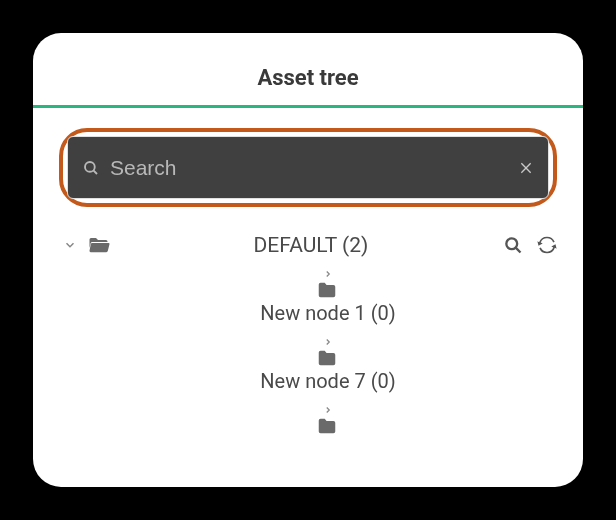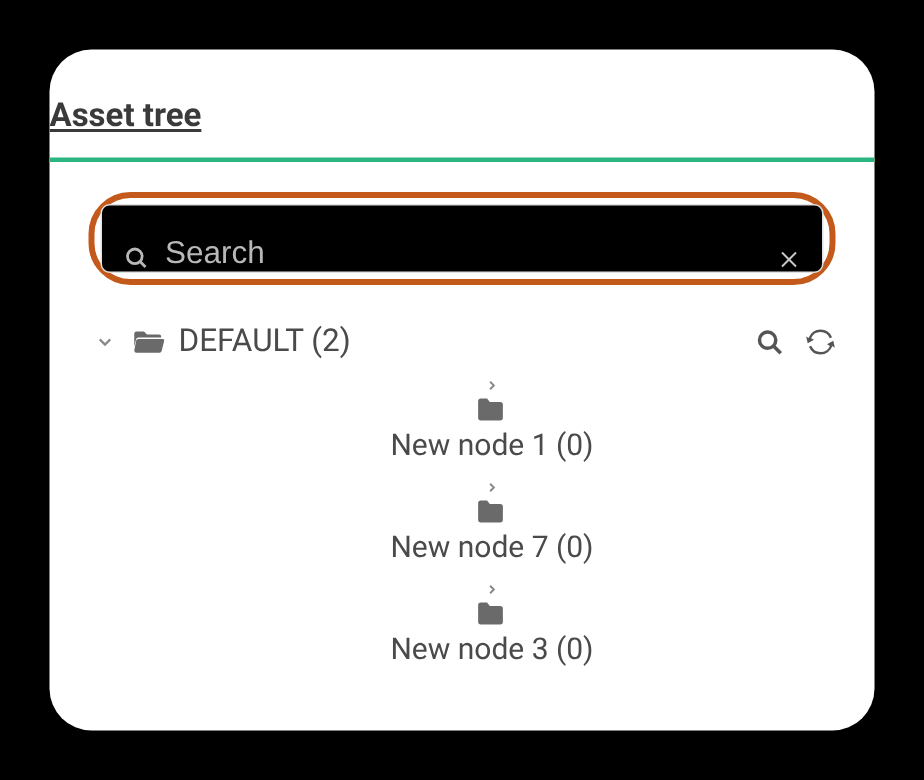--- a/index.html
+++ b/index.html
@@ -24,26 +24,26 @@
       overflow: hidden;
       position: relative;
     }
     .tabs {
       display: flex;
       border-bottom: 2px solid #e8e8e8;
       padding-top: 18px;
     }
     .tab {
       flex: 1;
+      text-align: center;
       padding: 14px 0 16px 0;
       font-size: 22px;
       color: #5a5a5a;
       cursor: pointer;
       position: relative;
-      text-decoration: underline;
     }
     .tab.active {
       font-weight: 700;
       color: #3a3a3a;
     }
     .tab.active::after {
       content: "";
       position: absolute;
       left: 0;
       right: 0;
@@ -55,25 +55,25 @@
       margin: 20px 26px 8px 26px;
       position: relative;
     }
     .search-highlight {
       border: 4px solid #c35a1b;
       border-radius: 28px;
       padding: 4px;
     }
     .search-box {
       display: flex;
-      align-items: flex-end;
-      background: #000000;
+      align-items: center;
+      background: #404040;
       border: 1px solid #e0e0e0;
       border-radius: 6px;
-      height: 46px;
+      height: 63px;
       padding: 0 14px;
     }
     .search-box .search-icon {
       color: #b8b8b8;
       display: flex;
       align-items: center;
       margin-right: 10px;
     }
     .search-box input {
       flex: 1;
@@ -87,20 +87,21 @@
       color: #b8b8b8;
     }
     .search-box .clear-icon {
       color: #c8c8c8;
       display: flex;
       align-items: center;
       cursor: pointer;
     }
     .tree {
       padding: 12px 26px 0 26px;
+      text-align: center;
     }
     .tree-row {
       display: flex;
       align-items: center;
       padding: 6px 0;
       font-size: 21px;
       color: #4a4a4a;
     }
     .tree-row .toggle {
       width: 22px;
@@ -240,20 +241,19 @@
         <span class="toggle">
           <svg width="10" height="10" viewBox="0 0 24 24" fill="none" stroke="currentColor" stroke-width="3">
             <polyline points="9 6 15 12 9 18"></polyline>
           </svg>
         </span>
         <span class="folder-icon">
           <svg width="22" height="22" viewBox="0 0 24 24" fill="currentColor">
             <path d="M3 6 a2 2 0 0 1 2 -2 h4.5 l2 2.5 H19 a2 2 0 0 1 2 2 V18 a2 2 0 0 1 -2 2 H5 a2 2 0 0 1 -2 -2 Z"></path>
           </svg>
         </span>
-        <span class="label">New node 3 (0)</span>
       </div>
 
     </div>
 
   </div>
 
 </div>
 
 </body></html>

